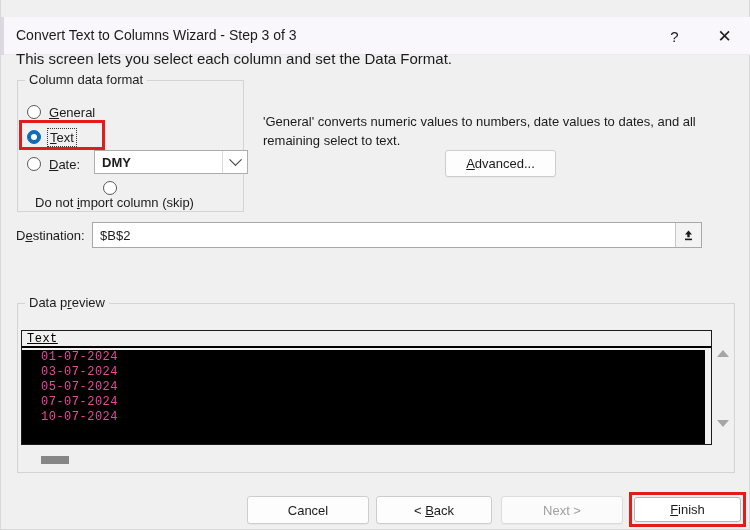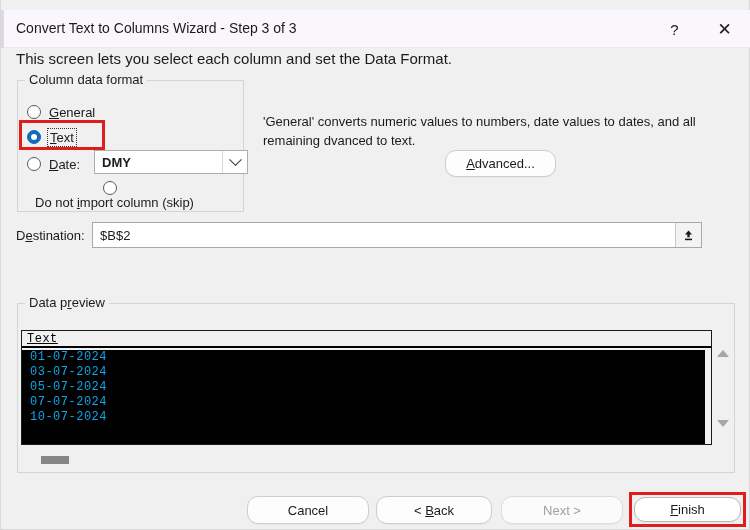--- a/index.html
+++ b/index.html
@@ -10,21 +10,21 @@
     font-size:13px;color:#1b1b1b;
     -webkit-font-smoothing:antialiased;
   }
   .dialog{
     position:relative;width:750px;height:530px;box-sizing:border-box;
     background:#f0f0f0;border-left:1px solid #d8d8d8;border-right:1px solid #d8d8d8;
     border-bottom:1px solid #d8d8d8;
   }
   
   .titlebar{
-    position:absolute;left:0;top:10px;width:750px;height:38px;
+    position:absolute;left:0;top:17px;width:750px;height:38px;
     background:#f9f7fb;border-bottom:1px solid #eceaee;
     box-sizing:border-box;
   }
   .titlebar .accent{
     position:absolute;left:0;top:0;width:3px;height:38px;background:#dcd8e4;
   }
   .title-text{
     position:absolute;left:15px;top:10px;font-size:14px;color:#1b1b1b;
     white-space:nowrap;
   }
@@ -100,21 +100,21 @@
     width:8px;height:8px;border-right:1.4px solid #3a3a3a;border-bottom:1.4px solid #3a3a3a;
     transform:rotate(45deg) translate(-2px,-2px);
   }
   
   .info-text{
     position:absolute;left:262px;top:112px;width:470px;font-size:13px;
     line-height:19px;color:#1b1b1b;
   }
   .btn{
     position:absolute;border:1px solid #cdcdcd;background:#fdfdfd;
-    border-radius:11px;font-family:"Liberation Sans","DejaVu Sans",sans-serif;
+    border-radius:3px;font-family:"Liberation Sans","DejaVu Sans",sans-serif;
     font-size:13px;color:#1b1b1b;display:flex;align-items:center;
     justify-content:center;box-sizing:border-box;cursor:default;
     box-shadow:0 1px 0 rgba(0,0,0,0.03);
   }
   .btn.disabled{color:#a0a0a0;background:#fbfbfb;border-color:#dcdcdc;}
   #btn-advanced{left:444px;top:150px;width:111px;height:27px;}
   
   .dest-label{position:absolute;left:15px;top:228px;font-size:13px;}
   .dest-input{
     position:absolute;left:91px;top:222px;width:610px;height:26px;
@@ -139,22 +139,22 @@
   }
   .preview-header .col-head{
     position:absolute;left:5px;top:1px;font-family:"Liberation Mono","DejaVu Sans Mono",monospace;
     font-size:12px;color:#000;text-decoration:underline;letter-spacing:0.5px;
   }
   .preview-body{
     position:absolute;left:0;top:19px;width:683px;height:94px;background:#000;
   }
   .prow{
     font-family:"Liberation Mono","DejaVu Sans Mono",monospace;
-    font-size:12px;color:#0ea5e9;letter-spacing:0.5px;line-height:15px;
-    padding-left:8px;white-space:pre;
+    font-size:12px;color:#ec4899;letter-spacing:0.5px;line-height:15px;
+    padding-left:19px;white-space:pre;
   }
   
   .vscroll{
     position:absolute;left:713px;top:330px;width:19px;height:115px;
     background:#f0f0f0;box-sizing:border-box;
   }
   .vs-arrow{
     position:absolute;left:3px;width:0;height:0;cursor:default;
   }
   .vs-up{top:20px;border-left:6px solid transparent;border-right:6px solid transparent;border-bottom:7px solid #a6a6a6;}
@@ -210,21 +210,21 @@
     <span class="combo-arrow">
         <i class="chev"></i>
       </span>
   </div>
 
   <div class="radio-row" id="r-skip">
     <span class="radio"></span>
     <span class="radio-label">Do not <u>i</u>mport column (skip)</span>
   </div>
 
-  <div class="info-text">'General' converts numeric values to numbers, date values to dates, and all remaining dvanced to text.</div>
+  <div class="info-text">'General' converts numeric values to numbers, date values to dates, and all remaining select to text.</div>
   <div class="btn" id="btn-advanced">
     <span><u>A</u>dvanced...</span>
   </div>
 
   <div class="dest-label">D<u>e</u>stination:</div>
   <div class="dest-input">
     <span class="dest-value">$B$2</span>
     <span class="dest-picker">
       <svg width="13" height="13" viewBox="0 0 13 13" aria-hidden="true">
         <path d="M6.5 1.5 L10 5.5 L7.7 5.5 L7.7 8.2 L5.3 8.2 L5.3 5.5 L3 5.5 Z" fill="#1b1b1b"></path>

